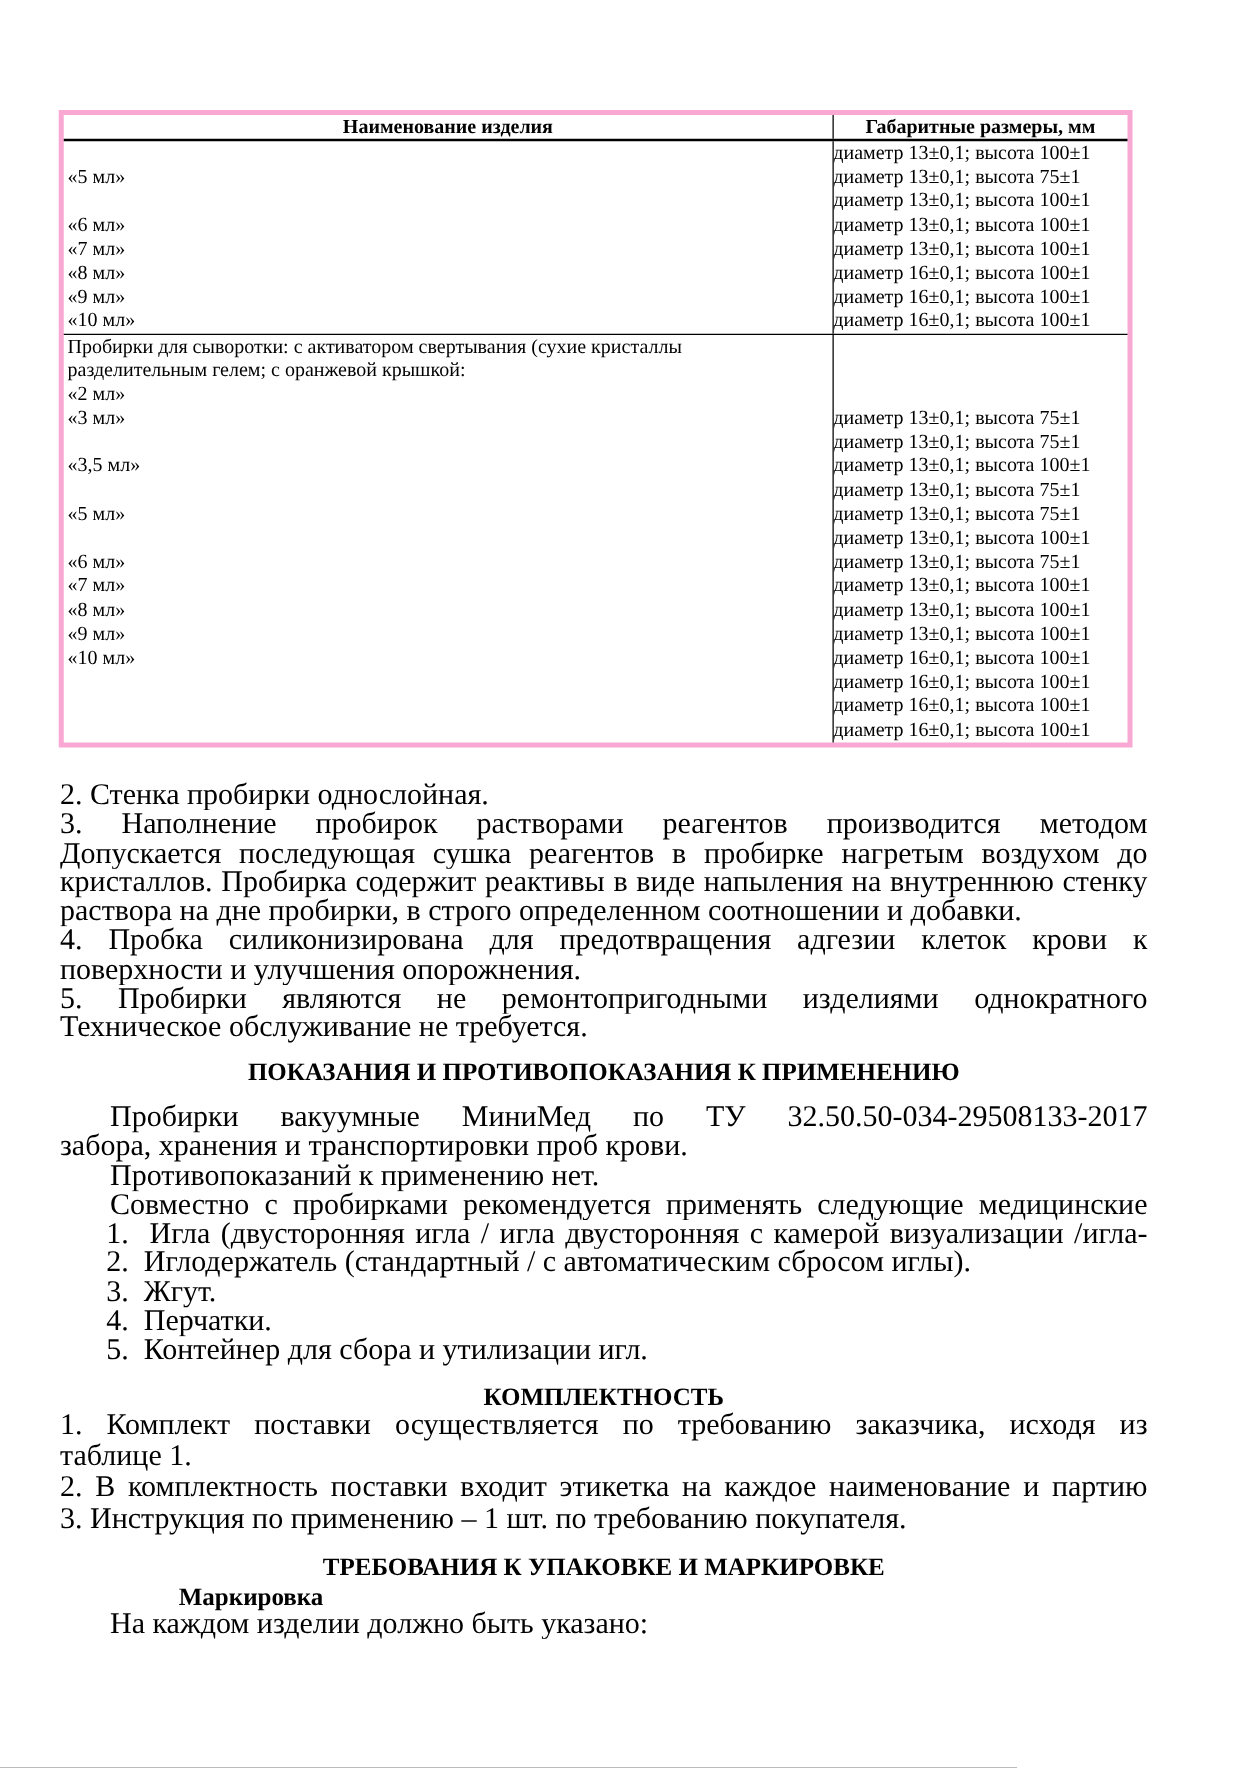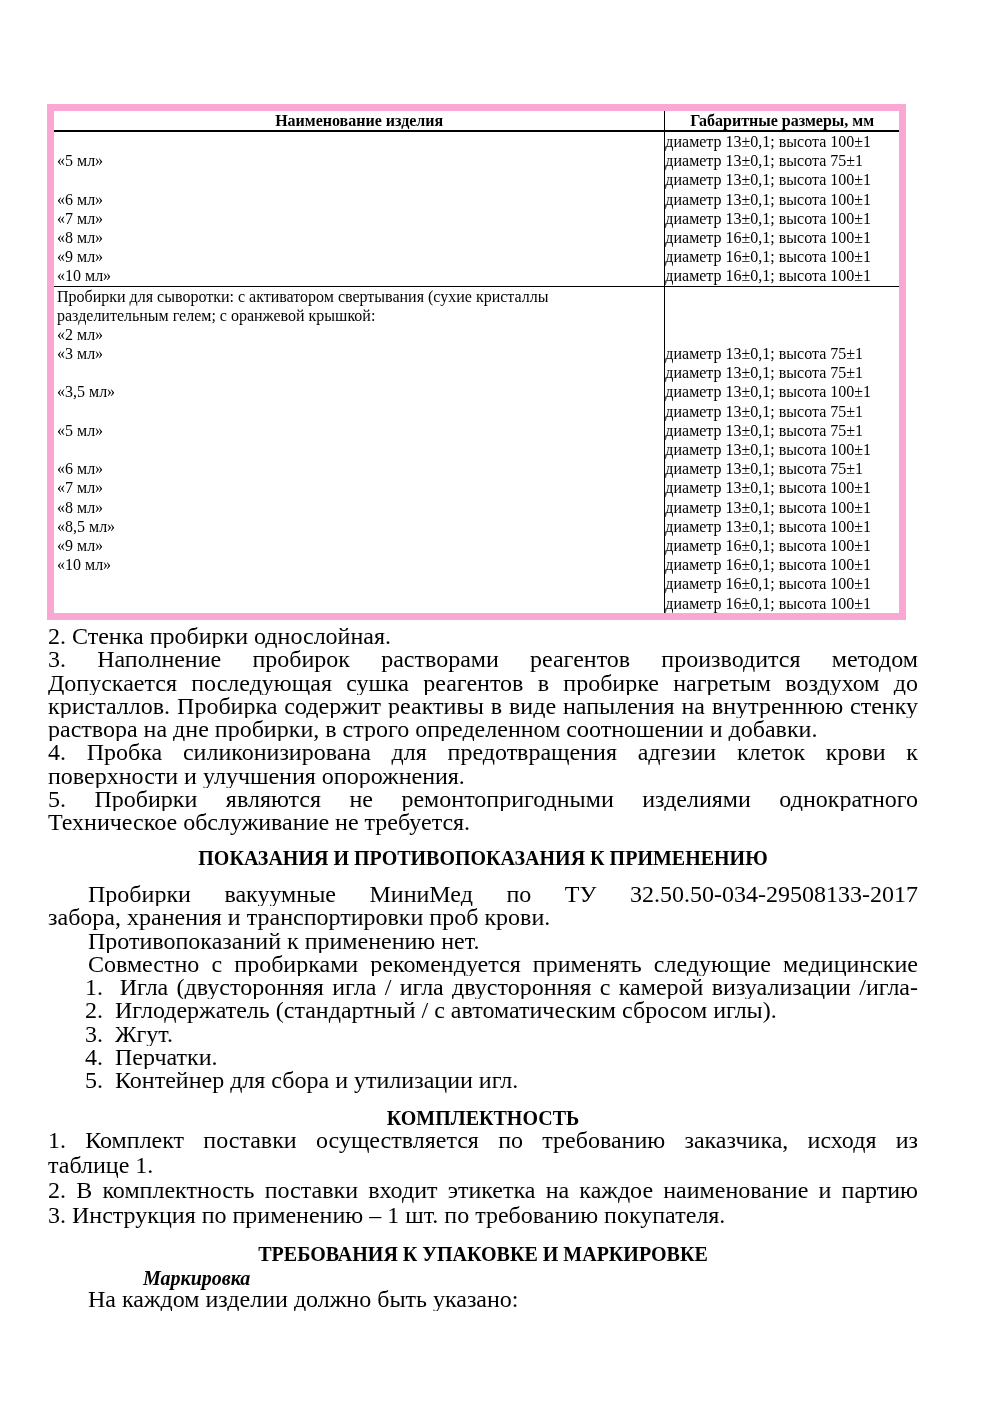--- a/index.html
+++ b/index.html
@@ -10,23 +10,23 @@
     margin: 0 auto;
     background: #ffffff;
     color: #000000;
     font-family: "Liberation Serif", "DejaVu Serif", serif;
     overflow: hidden;
   }
 
   
   .doc-table {
     position: absolute;
-    left: 47px; top: 104px;
+    left: 47px; top: 88px;
     width: 859px;
-    border: 7px solid #f9a8d4;
+    border: 4px solid #f9a8d4;
     box-sizing: border-box;
     font-size: 16px;
   }
   .t-header { display: flex; border-bottom: 2px solid #000; height: 19px; }
   .t-h1, .t-h2 {
     font-weight: bold; text-align: center;
     height: 19px; line-height: 19px;
     box-sizing: border-box;
   }
   .t-h1 { width: 620px; border-right: 1px solid #000; }
@@ -73,21 +73,20 @@
   .subheading {
     position: absolute;
     left: 48px;
     width: 870px;
     height: 24px; line-height: 24px;
     font-weight: bold;
     font-size: 20px;
     padding-left: 95px;
     box-sizing: border-box;
     white-space: pre;
-    font-style: italic;
   }
 </style>
 </head>
 <body>
 
 <div class="page">
 
   <div class="doc-table">
     <div class="t-header">
       <div class="t-h1">Наименование изделия</div>
@@ -154,21 +153,20 @@
     <div class="t-line t-label">«5 мл»</div>
 
     <div class="t-line t-label"></div>
 
     <div class="t-line t-label">«6 мл»</div>
 
     <div class="t-line t-label">«7 мл»</div>
 
     <div class="t-line t-label">«8 мл»</div>
 
-    <div class="t-line t-label">«8,5 мл»</div>
 
     <div class="t-line t-label">«9 мл»</div>
 
     <div class="t-line t-label">«10 мл»</div>
   </div>
       </div>
       <div class="t-right pad-top" id="sec2-right">
     <div class="t-line t-size">диаметр 13±0,1; высота 75±1</div>
 
     <div class="t-line t-size">диаметр 13±0,1; высота 75±1</div>

